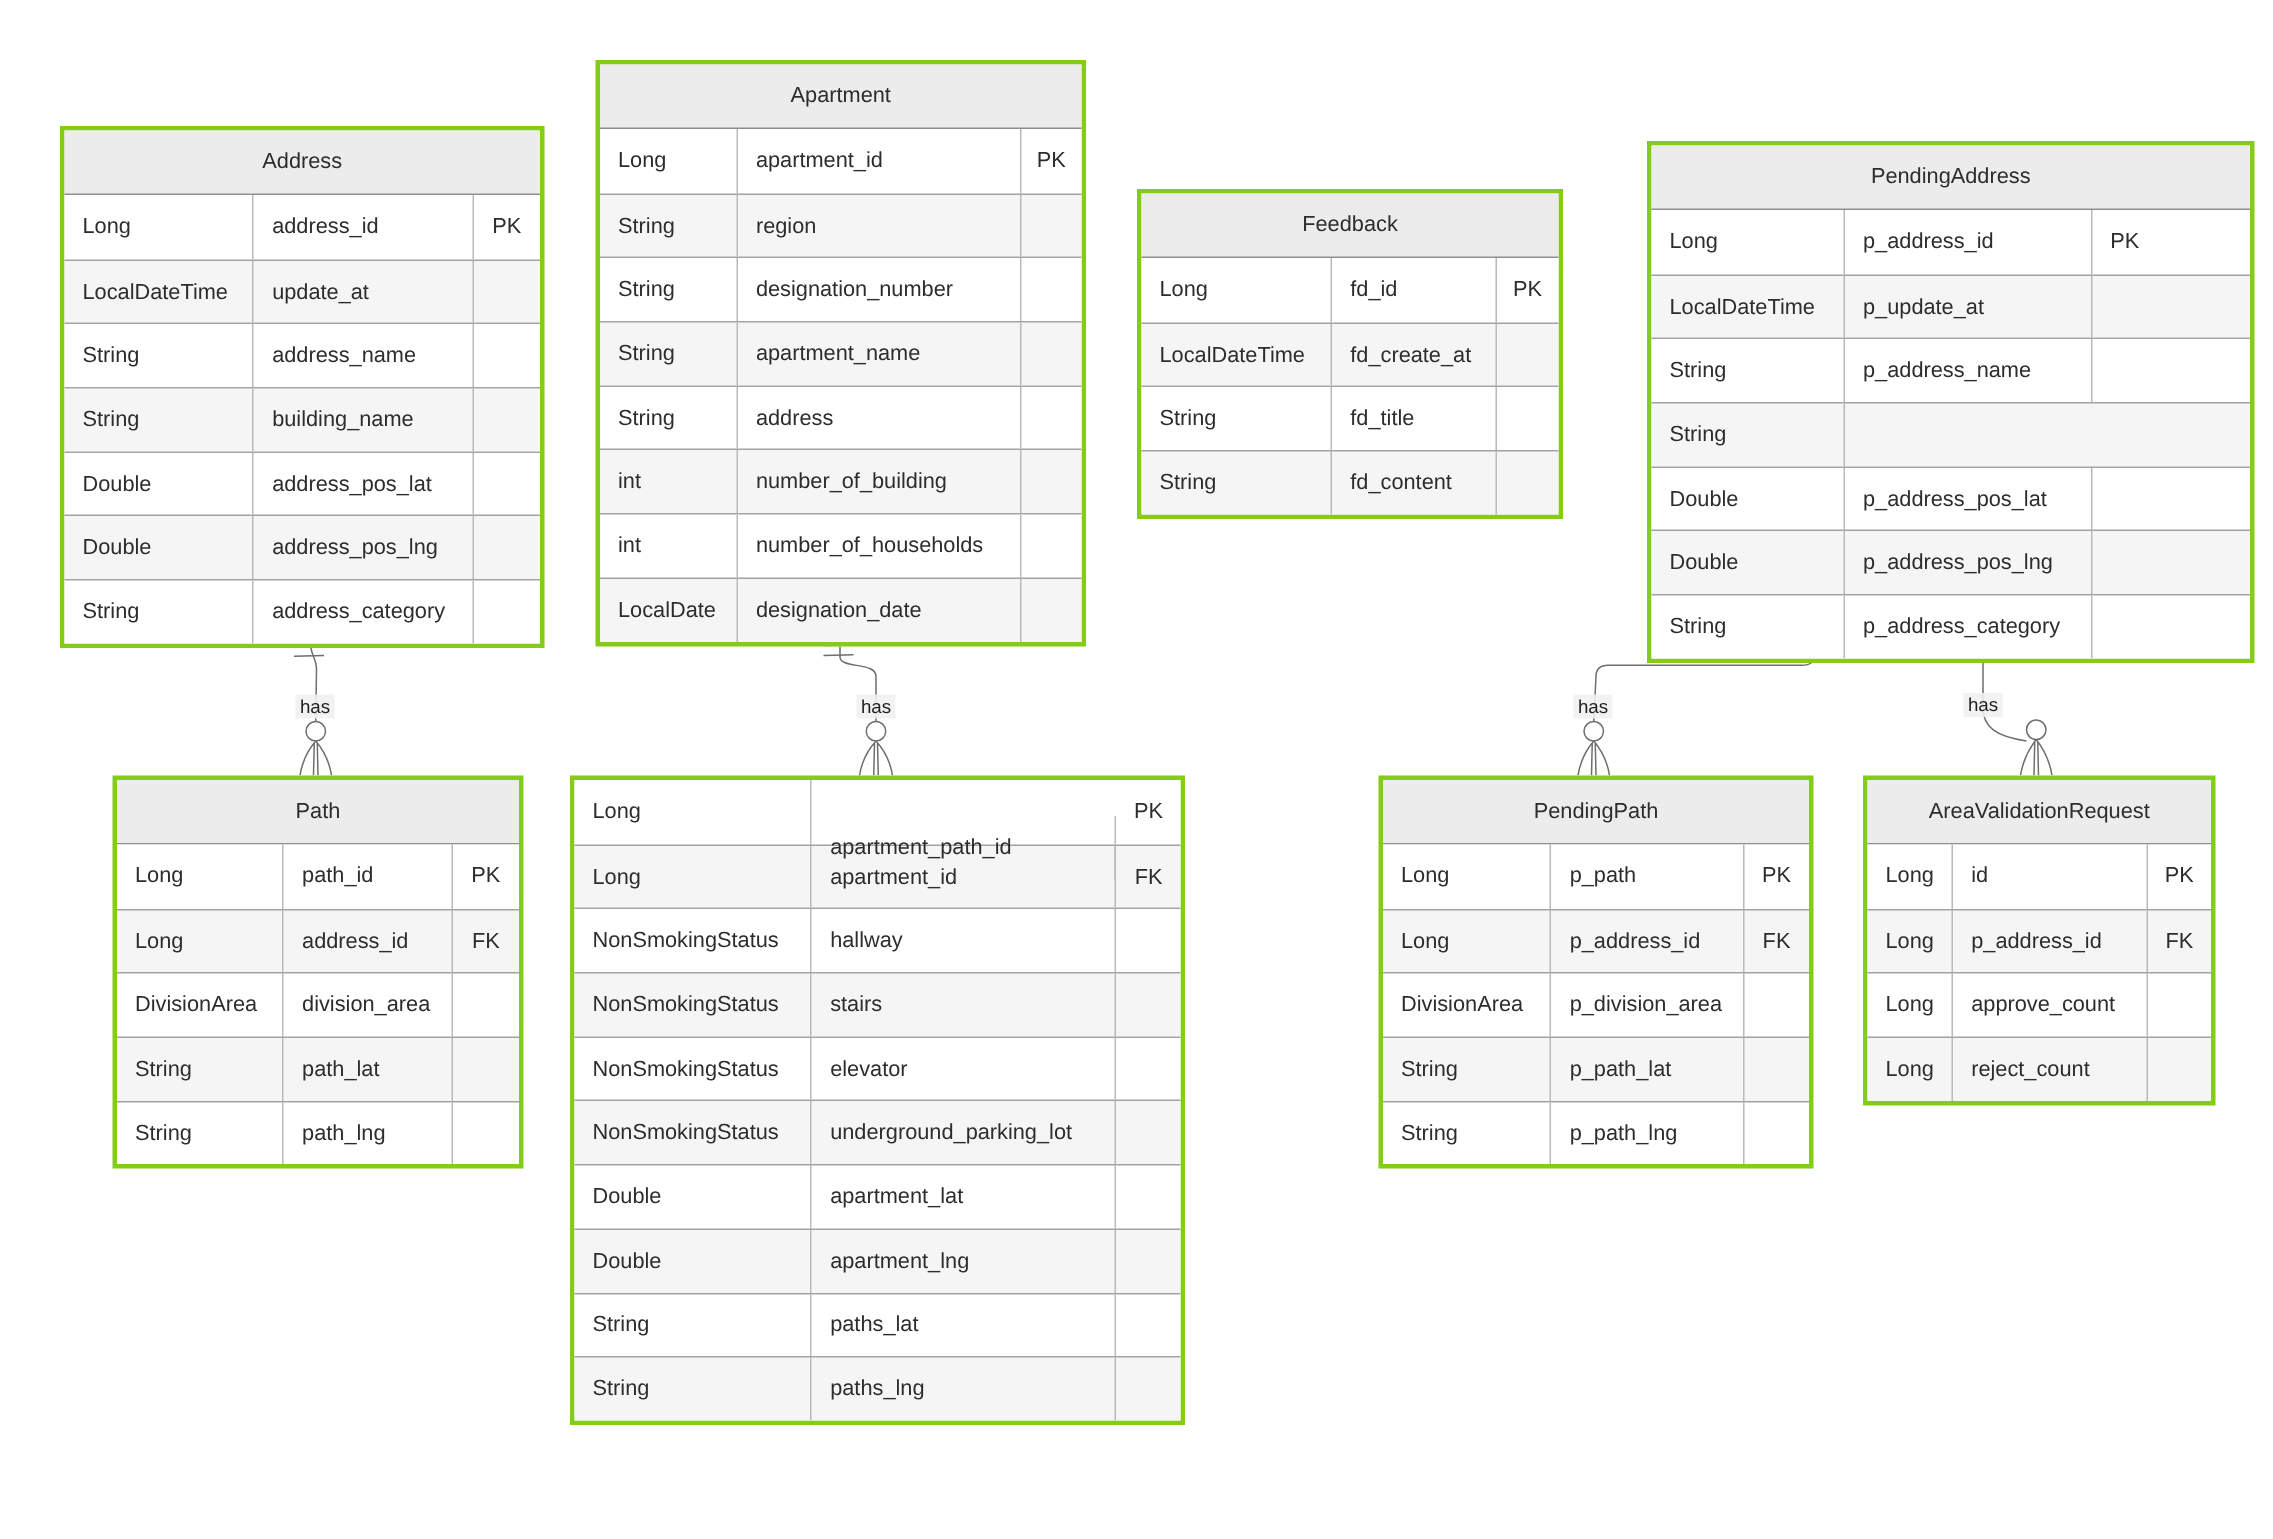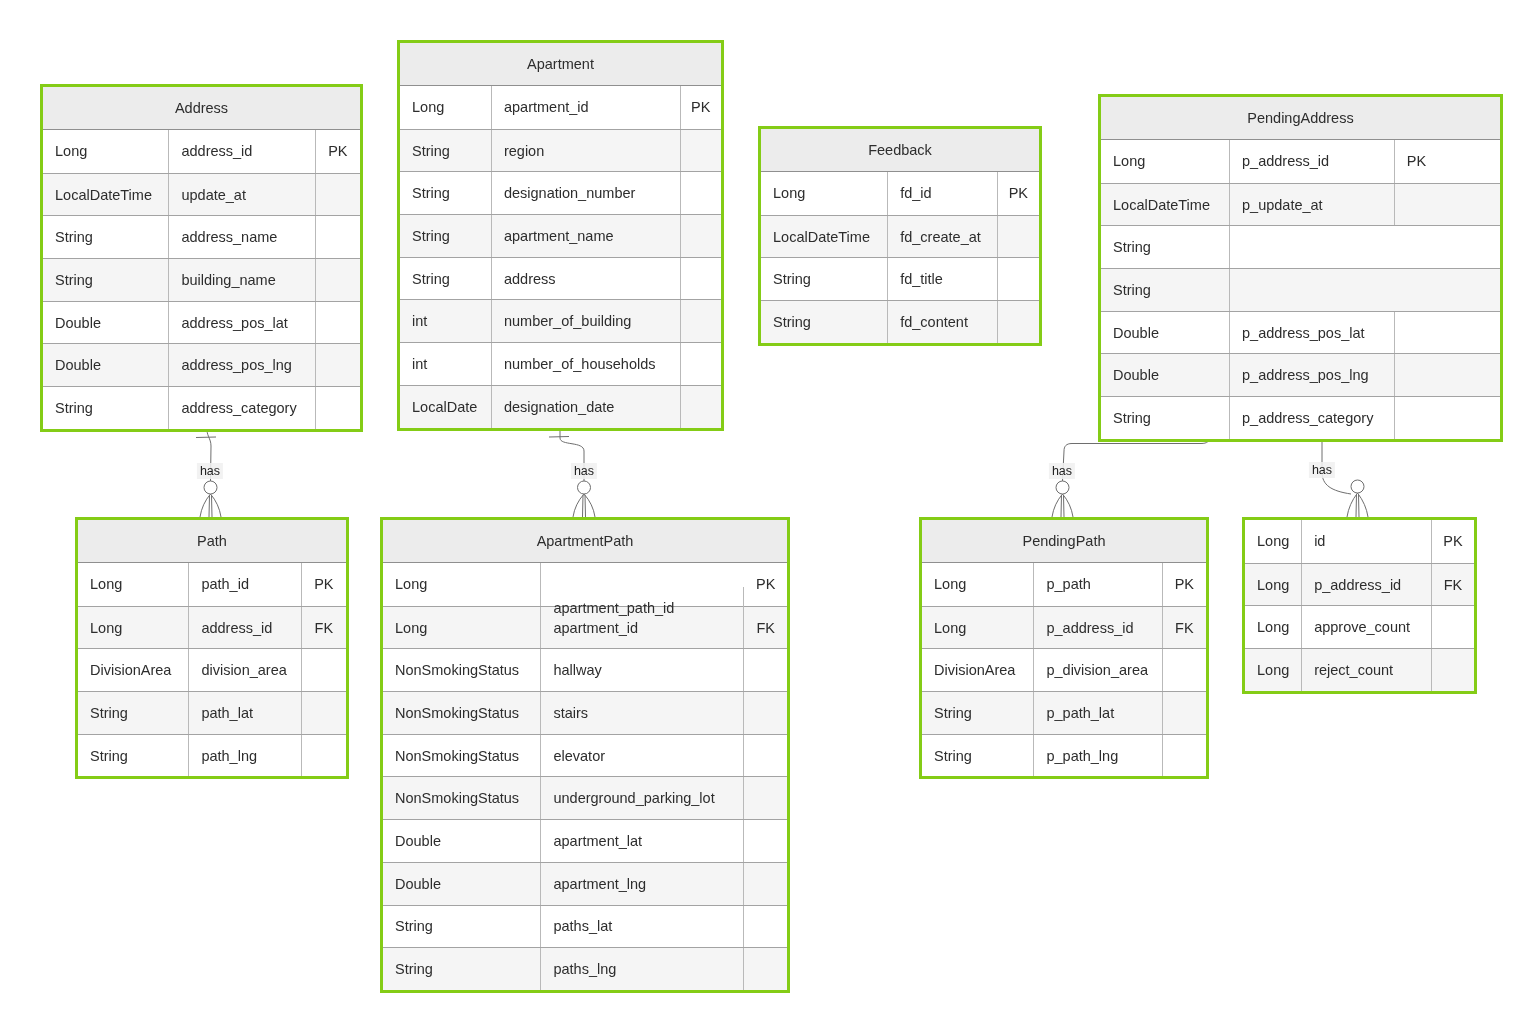--- a/index.html
+++ b/index.html
@@ -182,20 +182,21 @@
         <div class="cell cell-name" style="width: 165px;">p_address_id</div>
         <div class="cell cell-key" style="width: 43px;">PK</div>
       </div>
       <div class="erow alt">
         <div class="cell cell-type" style="width: 129px;">LocalDateTime</div>
         <div class="cell cell-name" style="width: 165px;">p_update_at</div>
         <div class="cell cell-key" style="width: 43px;"></div>
       </div>
       <div class="erow">
         <div class="cell cell-type" style="width: 129px;">String</div>
+        <div class="cell cell-name" style="width: 165px;">p_address_name</div>
         <div class="cell cell-key" style="width: 43px;"></div>
       </div>
       <div class="erow alt">
         <div class="cell cell-type" style="width: 129px;">String</div>
         <div class="cell cell-key" style="width: 43px;"></div>
       </div>
       <div class="erow">
         <div class="cell cell-type" style="width: 129px;">Double</div>
         <div class="cell cell-name" style="width: 165px;">p_address_pos_lat</div>
         <div class="cell cell-key" style="width: 43px;"></div>
@@ -233,21 +234,20 @@
         <div class="cell cell-name" style="width: 114px;">path_lat</div>
         <div class="cell cell-key" style="width: 45px;"></div>
       </div>
       <div class="erow">
         <div class="cell cell-type" style="width: 113px;">String</div>
         <div class="cell cell-name" style="width: 114px;">path_lng</div>
         <div class="cell cell-key" style="width: 45px;"></div>
       </div>
     </div>
     <div class="entity" style="left: 380px; top: 517px; width: 410px;">
-      <div class="entity-title">ApartmentPath</div>
       <div class="erow">
         <div class="cell cell-type" style="width: 160px;">Long</div>
         <div class="cell cell-name" style="width: 205px; margin-top: 24px;">apartment_path_id</div>
         <div class="cell cell-key" style="width: 43px;">PK</div>
       </div>
       <div class="erow alt">
         <div class="cell cell-type" style="width: 160px;">Long</div>
         <div class="cell cell-name" style="width: 205px;">apartment_id</div>
         <div class="cell cell-key" style="width: 43px;">FK</div>
       </div>
@@ -314,20 +314,21 @@
         <div class="cell cell-name" style="width: 130px;">p_path_lat</div>
         <div class="cell cell-key" style="width: 44px;"></div>
       </div>
       <div class="erow">
         <div class="cell cell-type" style="width: 114px;">String</div>
         <div class="cell cell-name" style="width: 130px;">p_path_lng</div>
         <div class="cell cell-key" style="width: 44px;"></div>
       </div>
     </div>
     <div class="entity" style="left: 1242px; top: 517px; width: 235px;">
+      <div class="entity-title">AreaValidationRequest</div>
       <div class="erow">
         <div class="cell cell-type" style="width: 58px;">Long</div>
         <div class="cell cell-name" style="width: 132px;">id</div>
         <div class="cell cell-key" style="width: 43px;">PK</div>
       </div>
       <div class="erow alt">
         <div class="cell cell-type" style="width: 58px;">Long</div>
         <div class="cell cell-name" style="width: 132px;">p_address_id</div>
         <div class="cell cell-key" style="width: 43px;">FK</div>
       </div>

